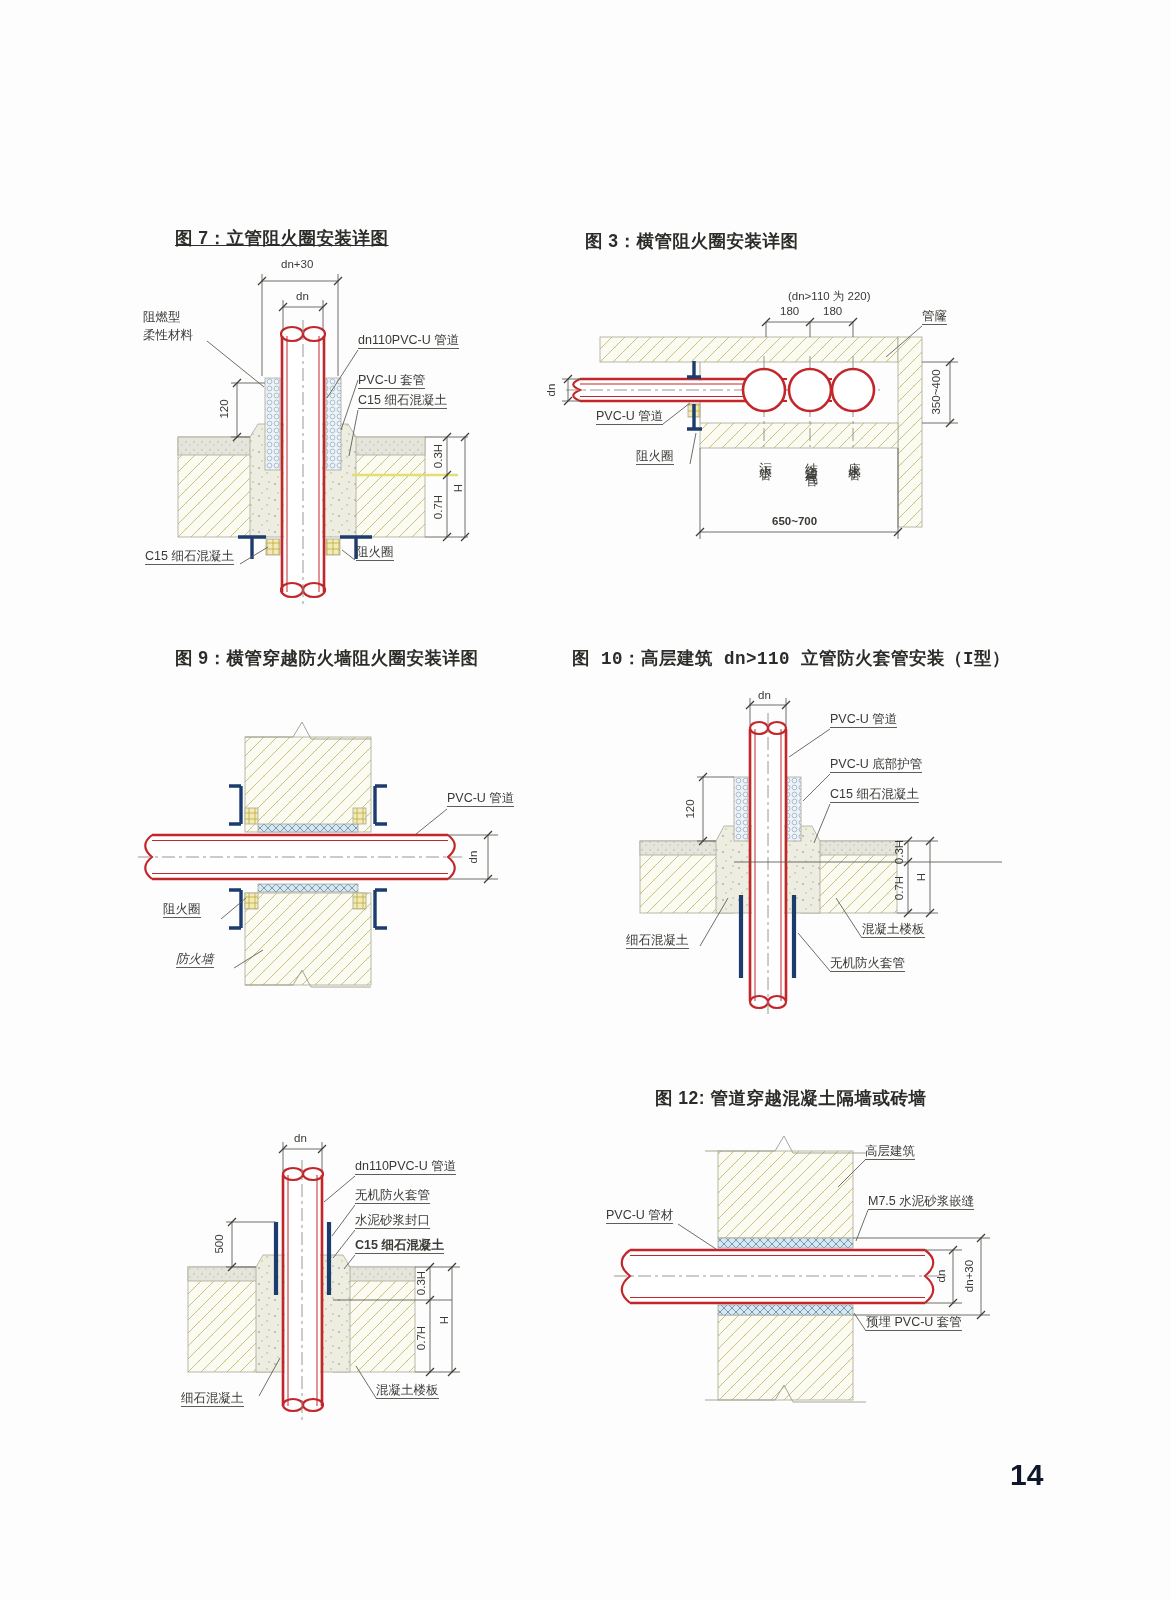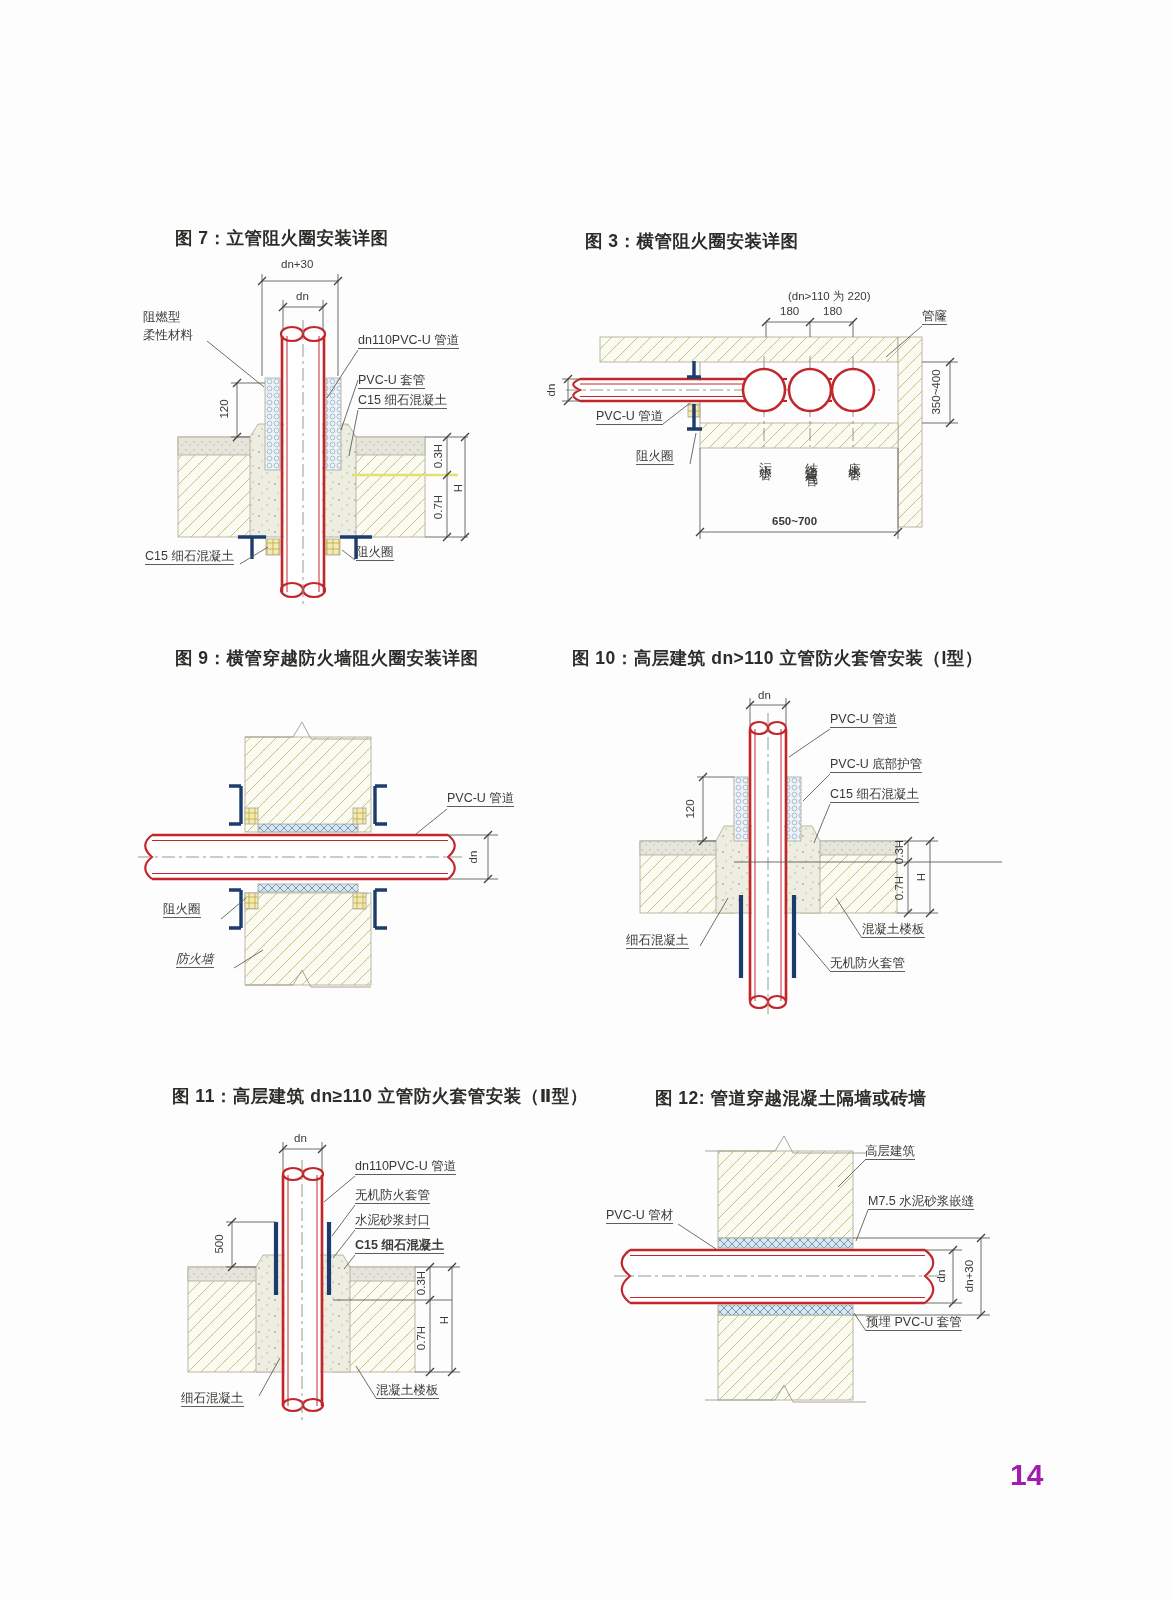--- a/index.html
+++ b/index.html
@@ -20,21 +20,21 @@
   .hrect{stroke:#a8a896;stroke-width:0.8;}
   .yline{stroke:#e3df72;stroke-width:2.5;fill:none;}
   .wfill{fill:#ffffff;}
   
   .ftitle{position:absolute;font-weight:bold;font-size:17.5px;color:#2c2c28;letter-spacing:0.5px;white-space:nowrap;}
   .lbl{position:absolute;font-size:12.5px;white-space:nowrap;line-height:1.15;}
   .ul{border-bottom:1.2px solid #5e5e56;padding-bottom:1px;}
   .dlbl{position:absolute;font-size:11.5px;white-space:nowrap;}
   .vdim{position:absolute;font-size:11.5px;white-space:nowrap;transform:translate(-50%,-50%) rotate(-90deg);}
   .vlbl{position:absolute;writing-mode:vertical-rl;text-orientation:upright;font-size:13px;letter-spacing:3px;white-space:nowrap;}
-  .pagenum{position:absolute;left:1010px;top:1458px;font-size:30px;font-weight:bold;color:#a21caf;}
+  .pagenum{position:absolute;left:1010px;top:1458px;font-size:30px;font-weight:bold;color:#0f172a;}
 </style>
 </head>
 <body>
 
 <div class="page">
 
   <svg class="art" width="1171" height="1600" viewBox="0 0 1171 1600">
     <defs>
       <pattern id="hWall" width="13" height="13" patternUnits="userSpaceOnUse">
         <rect width="13" height="13" fill="#fbfbf1"></rect>
@@ -180,21 +180,21 @@
       <rect x="630" y="1252" width="295" height="50" class="wfill"></rect>
       <path class="redMain" d="M630,1250 H925 M630,1303 H925"></path>
       <path class="redThin" d="M630,1255.5 H925 M630,1297.5 H925"></path>
       <path class="redSock" d="M630,1250 c-11,8 -11,17 0,26 c-11,9 -11,18 0,27 M925,1250 c11,8 11,17 0,26 c11,9 11,18 0,27"></path>
       <path class="cl" d="M614,1276 H948"></path>
       <path class="dim" d="M925,1250 H962 M925,1303 H962 M953,1250 V1303 M853,1238 H990 M853,1315 H990 M981,1238 V1315 M865,1160 L838,1187 M868,1210 L856,1241 M678,1224 L716,1249 M866,1331 L854,1313"></path>
       <path class="tick" d="M949,1254 L957,1246 M949,1307 L957,1299 M977,1242 L985,1234 M977,1319 L985,1311"></path>
     </g>
   </svg>
 
-  <div class="ftitle" style="left:175px;top:226px;">图 7：立管阻火圈安装详图</div>
+  <div class="ftitle" style="left:175px;top:226px;text-decoration:underline;">图 7：立管阻火圈安装详图</div>
   <div class="dlbl" style="left:281px;top:258px;">dn+30</div>
   <div class="dlbl" style="left:296px;top:290px;">dn</div>
   <div class="lbl" style="left:143px;top:310px;">阻燃型</div>
   <div class="lbl" style="left:143px;top:328px;">柔性材料</div>
   <div class="lbl ul" style="left:358px;top:333px;">dn110PVC-U 管道</div>
   <div class="lbl ul" style="left:358px;top:373px;">PVC-U 套管</div>
   <div class="lbl ul" style="left:358px;top:393px;">C15 细石混凝土</div>
   <div class="vdim" style="left:224px;top:409px;">120</div>
   <div class="vdim" style="left:438px;top:456px;">0.3H</div>
   <div class="vdim" style="left:438px;top:507px;">0.7H</div>
@@ -215,34 +215,33 @@
   <div class="vlbl" style="left:845px;top:452px;">废水管</div>
   <div class="dlbl" style="left:772px;top:515px;font-weight:bold;">650~700</div>
   <div class="vdim" style="left:936px;top:392px;">350~400</div>
 
   <div class="ftitle" style="left:175px;top:646px;text-align:right;">图 9：横管穿越防火墙阻火圈安装详图</div>
   <div class="lbl ul" style="left:447px;top:791px;">PVC-U 管道</div>
   <div class="vdim" style="left:473px;top:857px;">dn</div>
   <div class="lbl ul" style="left:163px;top:902px;">阻火圈</div>
   <div class="lbl ul" style="left:176px;top:952px;font-style:italic;">防火墙</div>
 
-  <div class="ftitle" style="left:572px;top:646px;">图 10：高层建筑 dn&gt;110 立管防火套管安装（I型）</div>
+  <div class="ftitle" style="left:572px;top:646px;font-family:Liberation Mono, monospace;">图 10：高层建筑 dn&gt;110 立管防火套管安装（I型）</div>
   <div class="dlbl" style="left:758px;top:689px;">dn</div>
   <div class="lbl ul" style="left:830px;top:712px;">PVC-U 管道</div>
   <div class="lbl ul" style="left:830px;top:757px;">PVC-U 底部护管</div>
   <div class="lbl ul" style="left:830px;top:787px;">C15 细石混凝土</div>
   <div class="vdim" style="left:690px;top:809px;">120</div>
   <div class="vdim" style="left:899px;top:852px;">0.3H</div>
   <div class="vdim" style="left:899px;top:888px;">0.7H</div>
   <div class="vdim" style="left:921px;top:877px;">H</div>
   <div class="lbl ul" style="left:626px;top:933px;">细石混凝土</div>
   <div class="lbl ul" style="left:862px;top:922px;">混凝土楼板</div>
   <div class="lbl ul" style="left:830px;top:956px;">无机防火套管</div>
 
-  <div class="ftitle" style="left:172px;top:1084px;">图 11：高层建筑 dn≥110 立管防火套管安装（Ⅱ型）</div>
   <div class="dlbl" style="left:294px;top:1132px;">dn</div>
   <div class="lbl ul" style="left:355px;top:1159px;">dn110PVC-U 管道</div>
   <div class="lbl ul" style="left:355px;top:1188px;">无机防火套管</div>
   <div class="lbl ul" style="left:355px;top:1213px;">水泥砂浆封口</div>
   <div class="lbl ul" style="left:355px;top:1238px;font-weight:bold;">C15 细石混凝土</div>
   <div class="vdim" style="left:219px;top:1244px;">500</div>
   <div class="vdim" style="left:421px;top:1283px;">0.3H</div>
   <div class="vdim" style="left:421px;top:1338px;">0.7H</div>
   <div class="vdim" style="left:444px;top:1320px;">H</div>
   <div class="lbl ul" style="left:181px;top:1391px;">细石混凝土</div>

